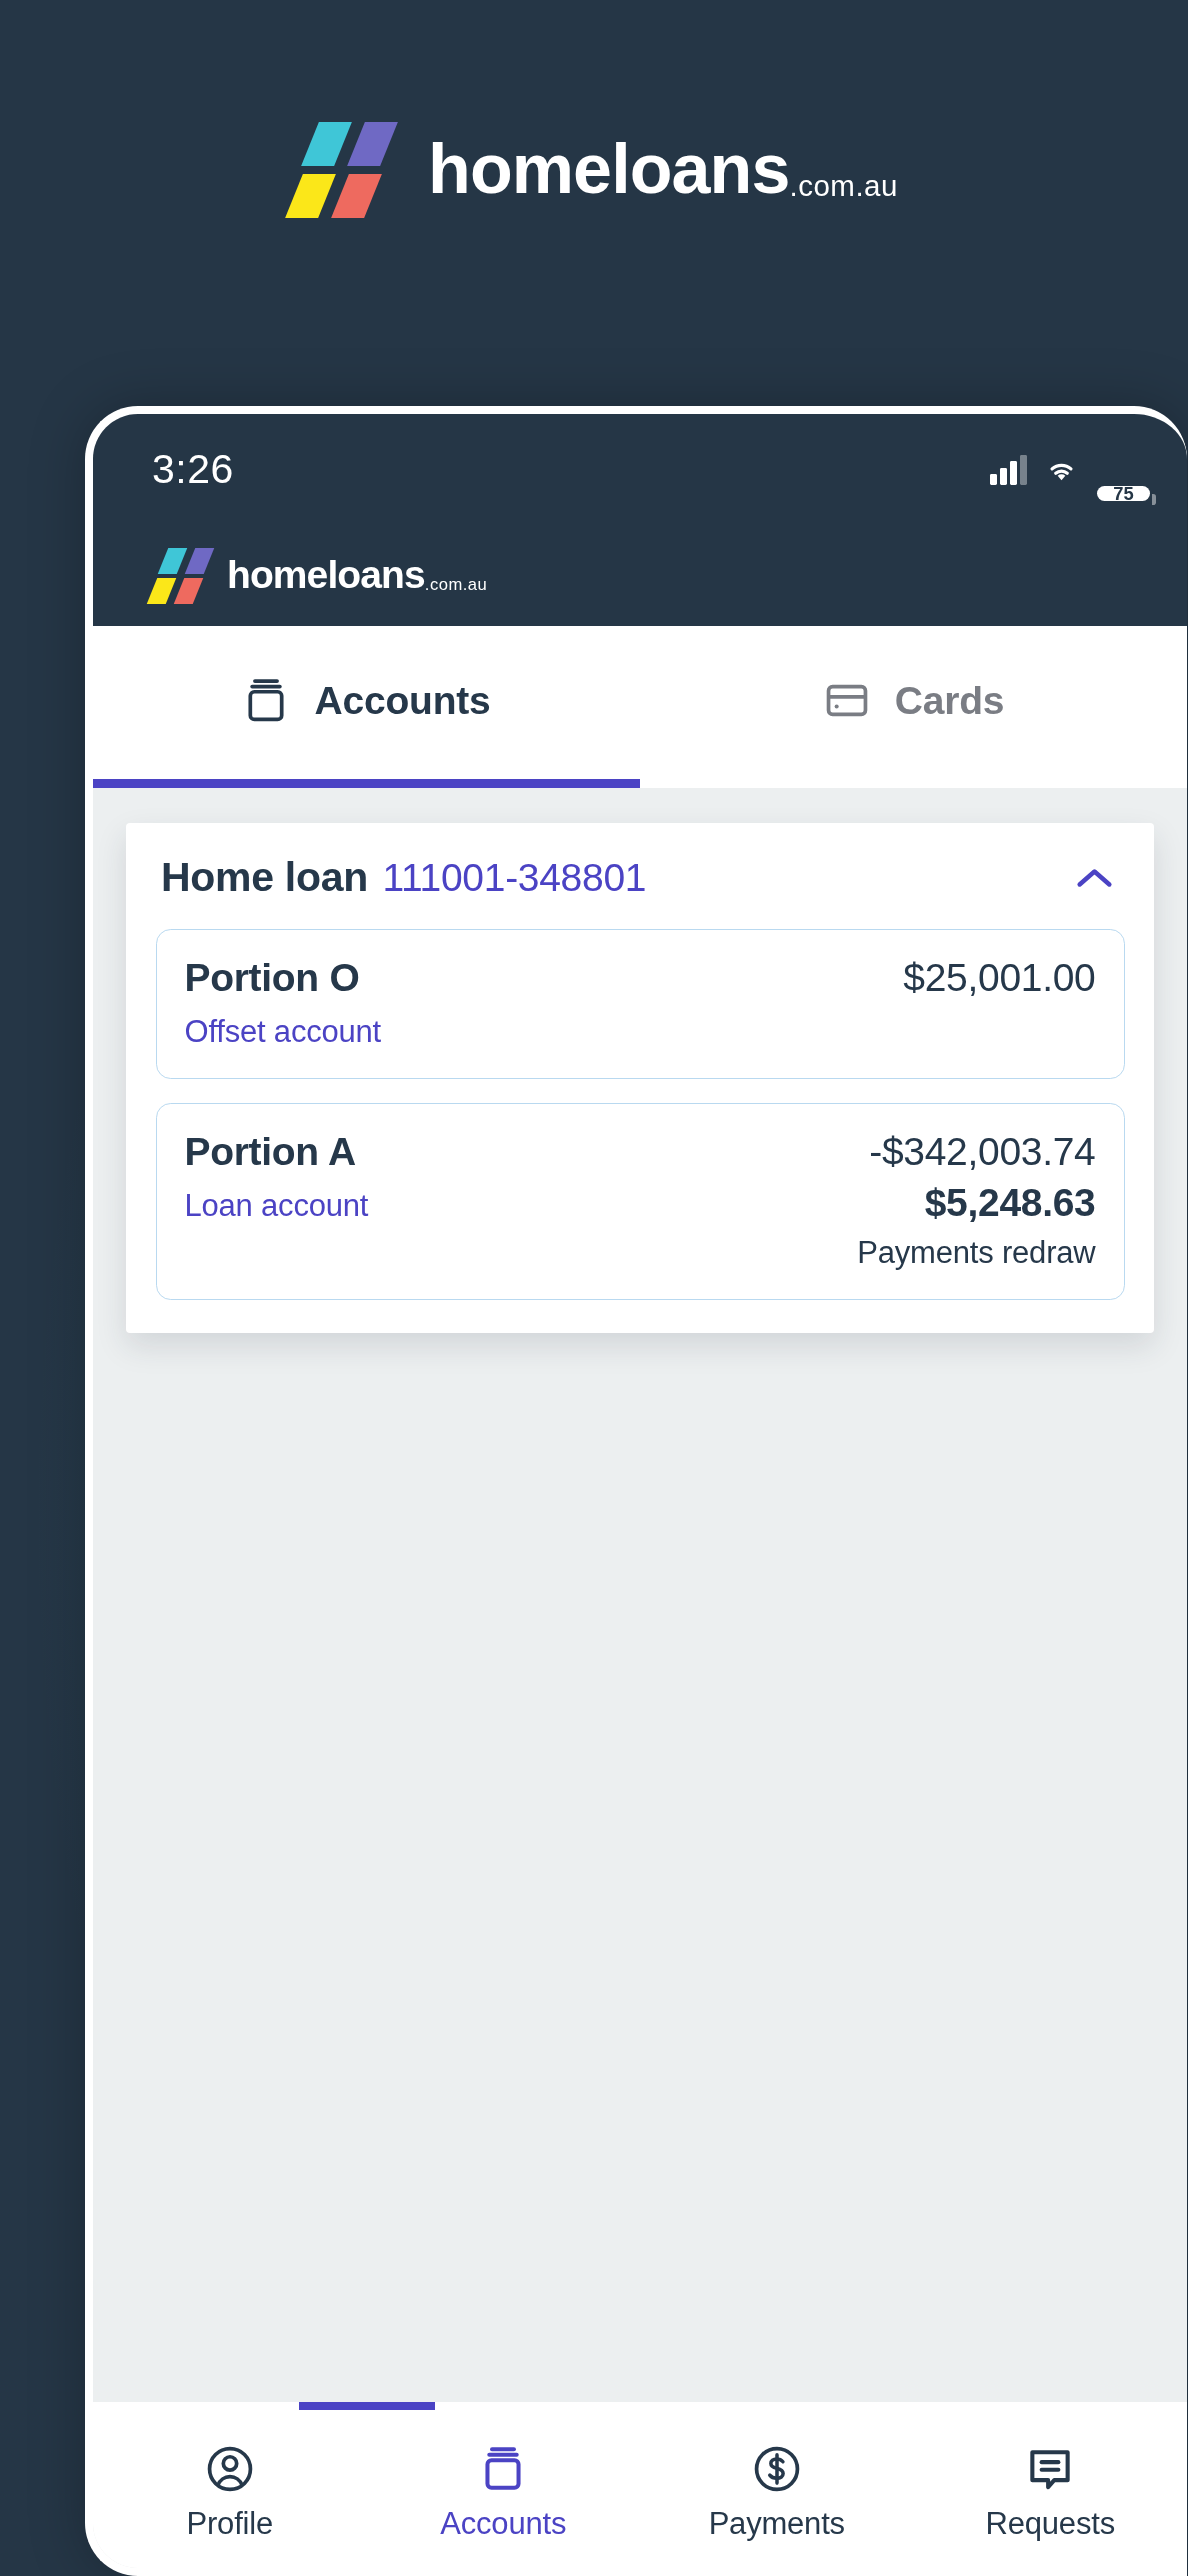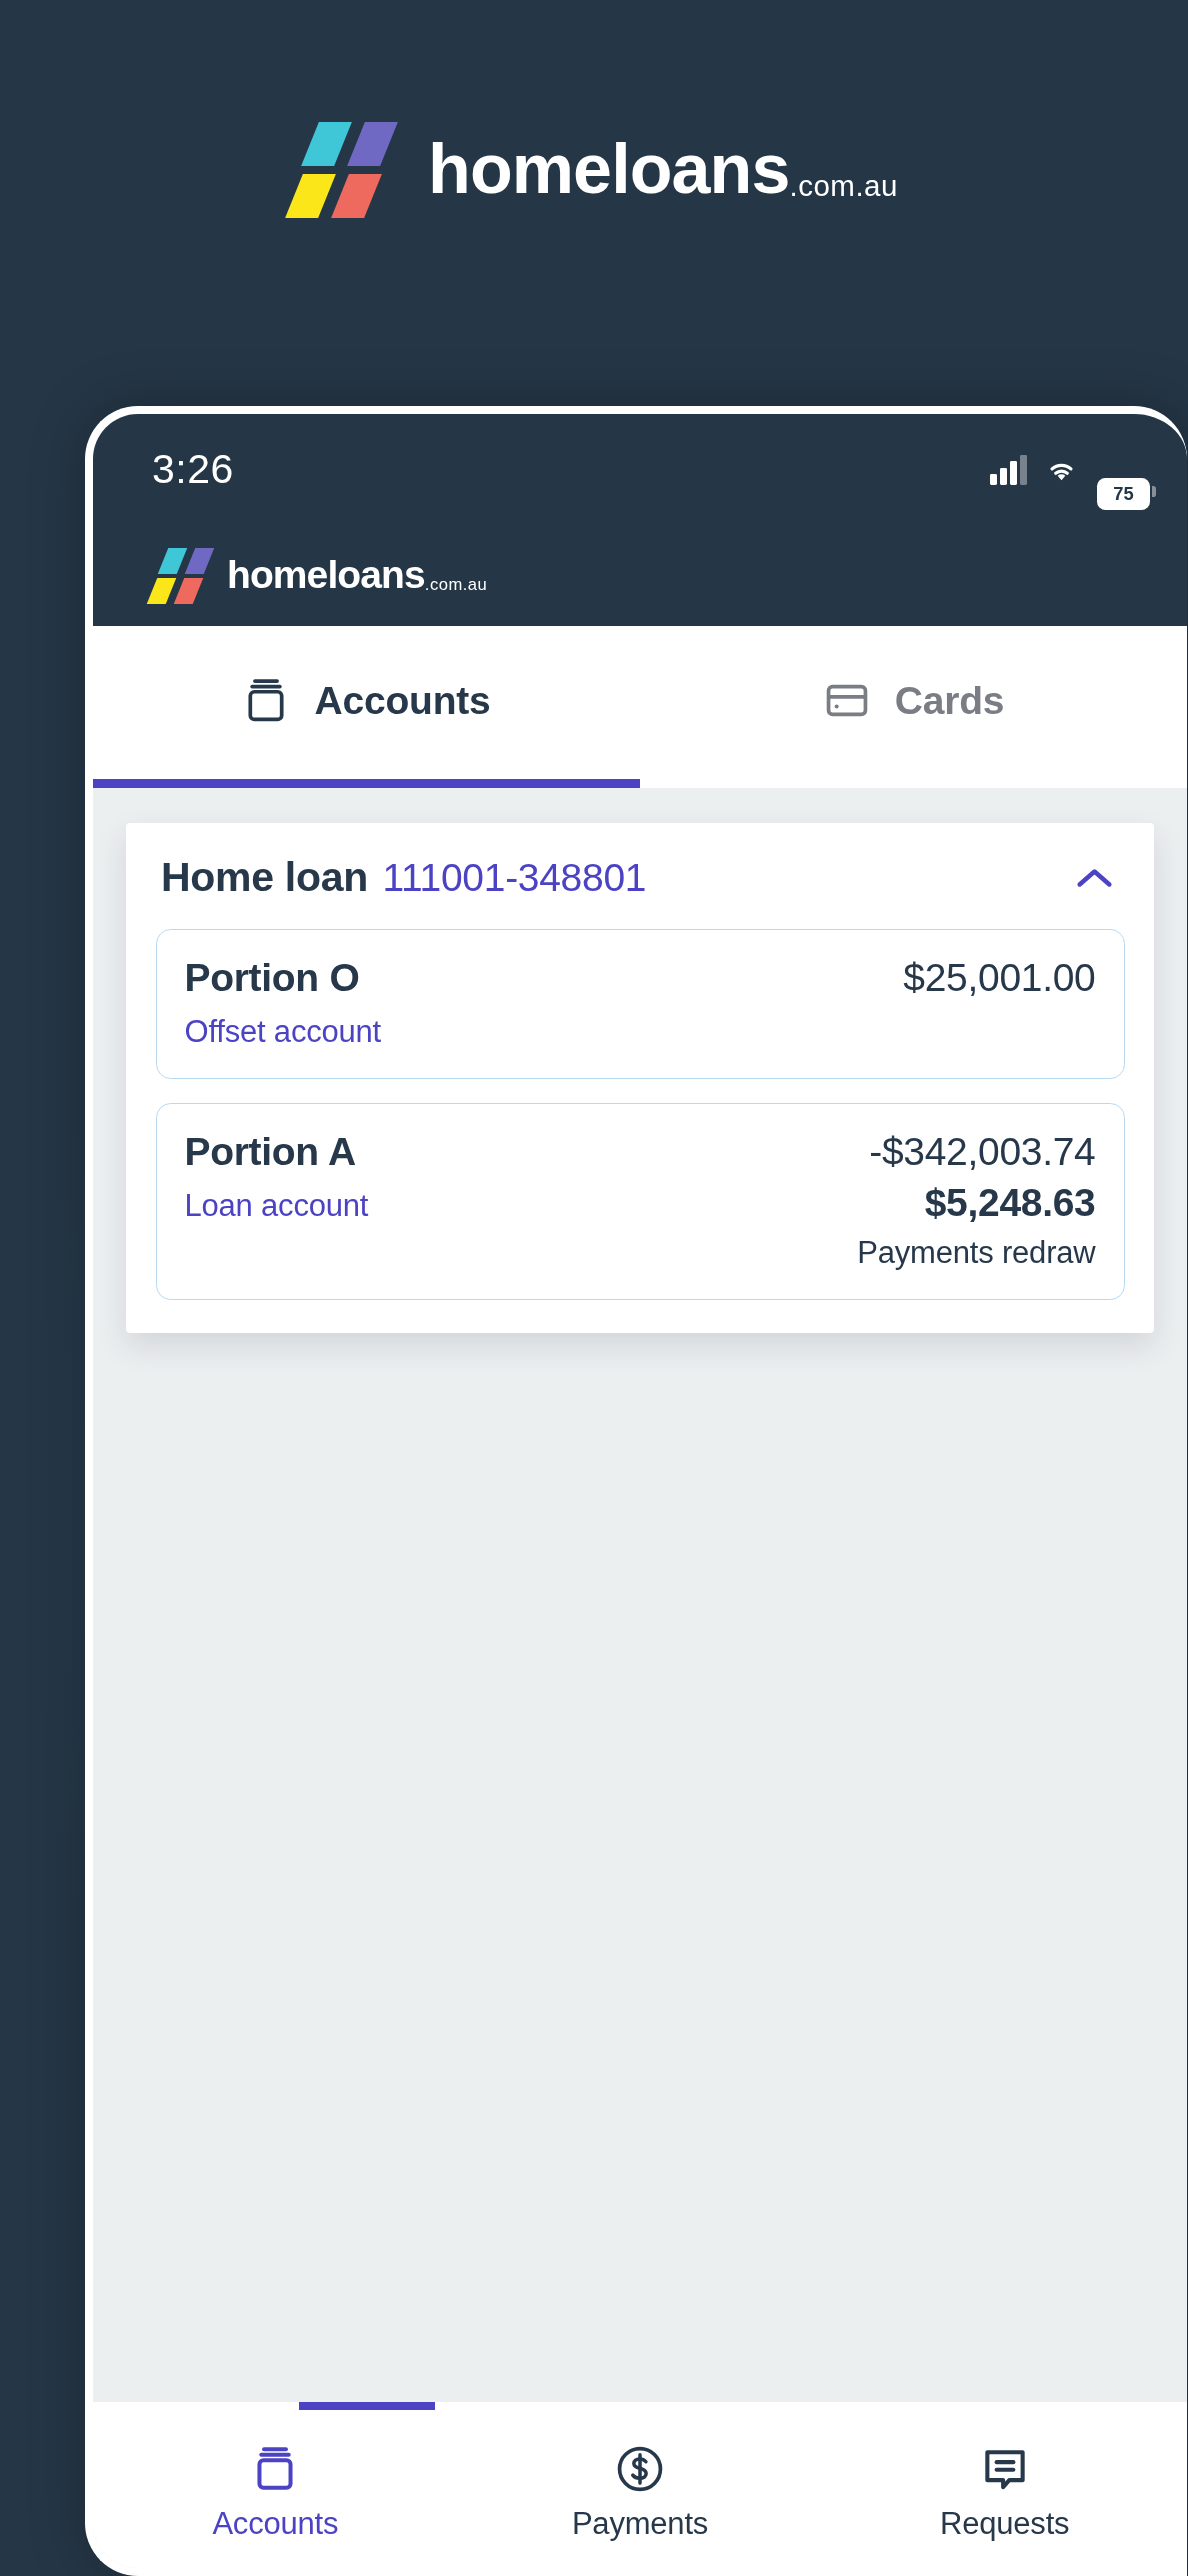--- a/index.html
+++ b/index.html
@@ -124,21 +124,21 @@
     gap: 16.6px;
   }
   .sig { display: flex; align-items: flex-end; gap: 3.7px; height: 31px; }
   .sig i { width: 6.4px; background: #ffffff; border-radius: 1.4px; display: block; }
   .sig i:nth-child(1){ height: 11px; }
   .sig i:nth-child(2){ height: 17.5px; }
   .sig i:nth-child(3){ height: 24px; }
   .sig i:nth-child(4){ height: 30px; background: rgba(255,255,255,0.38); }
 
   .battery {
-    width: 53px; height: 32px;
+    width: 53px; height: 15px;
     border-radius: 8.3px;
     background: #ffffff;
     color: #253646;
     font-size: 18.4px;
     font-weight: bold;
     display: flex;
     align-items: center;
     justify-content: center;
     position: relative;
     margin-top: 48px;
@@ -444,20 +444,30 @@
             <span class="amount-caption">Payments redraw</span>
           </div>
         </div>
 
       </div>
     </div>
 
     <div class="bottom-nav">
       <div class="nav-top-indicator"></div>
 
+      <div class="nav-item">
+        <span>
+          <svg class="icon-svg" width="52" height="52" viewBox="0 0 28 28">
+            <circle cx="14" cy="14" r="11" stroke="#26384a" stroke-width="2" fill="none"></circle>
+            <circle cx="14" cy="11" r="3.6" stroke="#26384a" stroke-width="2" fill="none"></circle>
+            <path d="M7.6 22.6a6.8 6.8 0 0 1 12.8 0" stroke="#26384a" stroke-width="2" fill="none"></path>
+          </svg>
+        </span>
+        <span class="nav-label">Profile</span>
+      </div>
 
       <div class="nav-item active">
         <span>
           <svg class="icon-svg" width="52" height="53" viewBox="0 0 28 29">
             <rect x="5.5" y="10" width="17" height="15" rx="2.2" stroke="#4b43c4" stroke-width="2.2" fill="none"></rect>
             <line x1="6.5" y1="7" x2="21.5" y2="7" stroke="#4b43c4" stroke-width="2.2" stroke-linecap="round"></line>
             <line x1="8" y1="4" x2="20" y2="4" stroke="#4b43c4" stroke-width="2.2" stroke-linecap="round"></line>
           </svg>
         </span>
         <span class="nav-label">Accounts</span>

